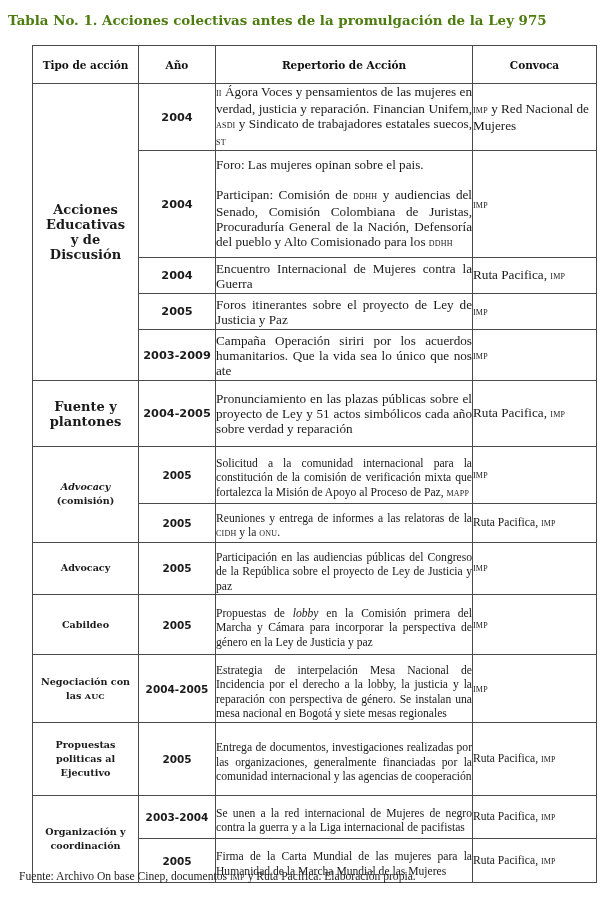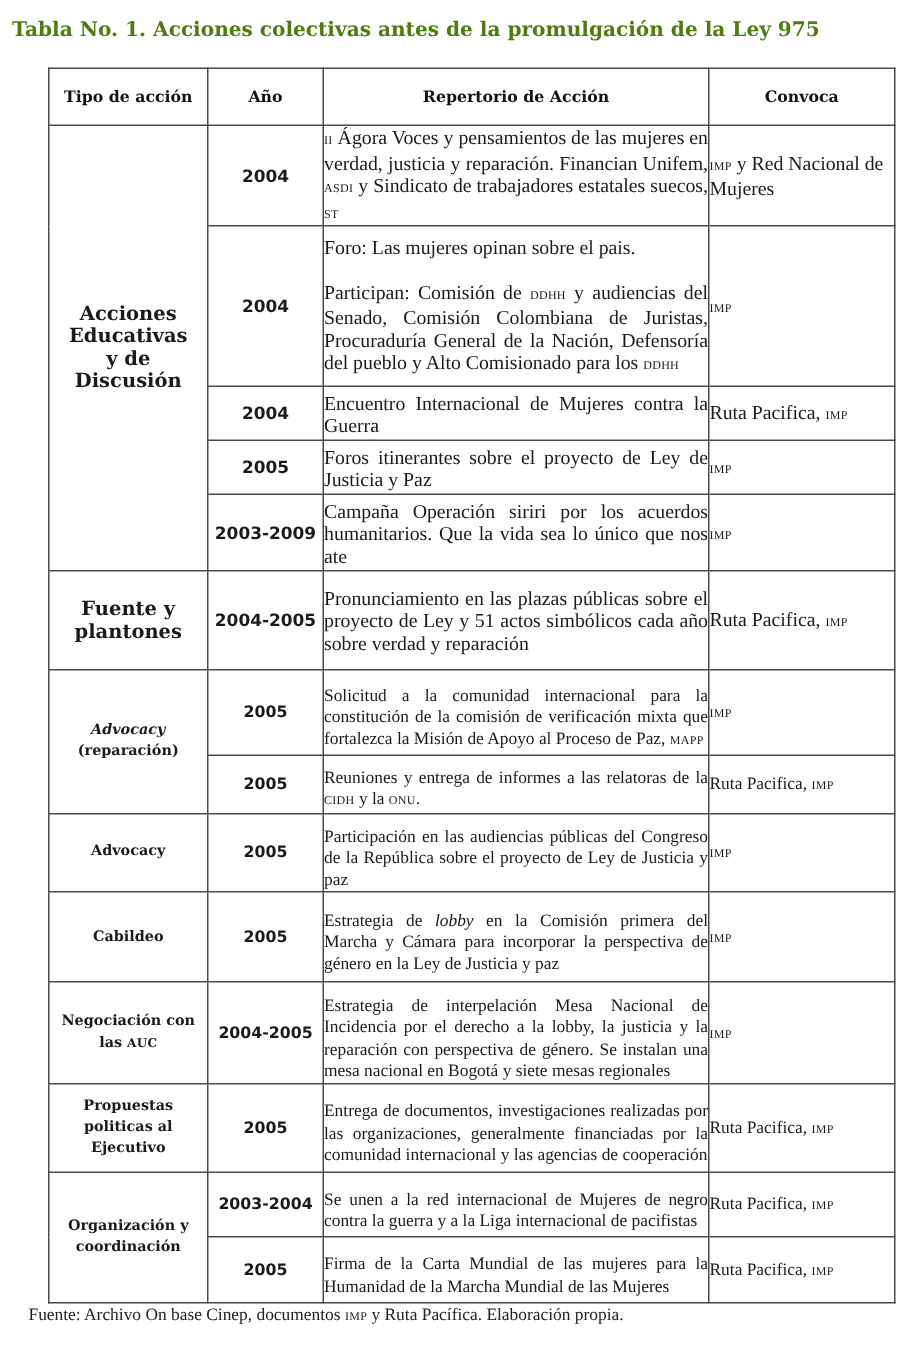--- a/index.html
+++ b/index.html
@@ -111,53 +111,53 @@
     </tr>
 
     <tr style="height:66px">
       <td class="type" style="padding:0 14px">Fuente y plantones</td>
       <td class="year">2004-2005</td>
       <td class="desc">Pronunciamiento en las plazas públicas sobre el proyecto de Ley y 51 actos simbólicos cada año sobre verdad y reparación</td>
       <td class="conv"><span>Ruta Pacifica, </span><span class="sc">IMP</span></td>
     </tr>
 
     <tr style="height:57px">
-      <td class="type small" rowspan="2"><i>Advocacy</i><br><span>(reparación)</span></td>
+      <td class="type small" rowspan="2"><i>Advocacy</i><br><span>(comisión)</span></td>
       <td class="year small">2005</td>
       <td class="desc small"><span>Solicitud a la comunidad internacional para la constitución de la comisión de verificación mixta que fortalezca la Misión de Apoyo al Proceso de Paz, </span><span class="sc">MAPP</span></td>
       <td class="conv small"><span class="sc">IMP</span></td>
     </tr>
     <tr style="height:31px">
       <td class="year small">2005</td>
       <td class="desc small"><span>Reuniones y entrega de informes a las relatoras de la </span><span class="sc">CIDH</span><span> y la </span><span class="sc">ONU</span><span>.</span></td>
       <td class="conv small"><span>Ruta Pacifica, </span><span class="sc">IMP</span></td>
     </tr>
 
     <tr style="height:43px">
       <td class="type small">Advocacy</td>
       <td class="year small">2005</td>
       <td class="desc small">Participación en las audiencias públicas del Congreso de la República sobre el proyecto de Ley de Justicia y paz</td>
       <td class="conv small"><span class="sc">IMP</span></td>
     </tr>
 
     <tr style="height:60px">
       <td class="type small">Cabildeo</td>
       <td class="year small">2005</td>
-      <td class="desc small"><span>Estrategia de </span><i>lobby</i><span> en la Comisión primera del Marcha y Cámara para incorporar la perspectiva de género en la Ley de Justicia y paz</span></td>
+      <td class="desc small"><span>Propuestas de </span><i>lobby</i><span> en la Comisión primera del Marcha y Cámara para incorporar la perspectiva de género en la Ley de Justicia y paz</span></td>
       <td class="conv small"><span class="sc">IMP</span></td>
     </tr>
 
     <tr style="height:68px">
       <td class="type small"><span>Negociación con las </span><span class="sc">AUC</span></td>
       <td class="year small">2004-2005</td>
       <td class="desc small">Estrategia de interpelación Mesa Nacional de Incidencia por el derecho a la lobby, la justicia y la reparación con perspectiva de género. Se instalan una mesa nacional en Bogotá y siete mesas regionales</td>
       <td class="conv small"><span class="sc">IMP</span></td>
     </tr>
 
-    <tr style="height:59px">
+    <tr style="height:73px">
       <td class="type small" style="padding:0 10px">Propuestas politicas al Ejecutivo</td>
       <td class="year small">2005</td>
       <td class="desc small">Entrega de documentos, investigaciones realizadas por las organizaciones, generalmente financiadas por la comunidad internacional y las agencias de cooperación</td>
       <td class="conv small"><span>Ruta Pacifica, </span><span class="sc">IMP</span></td>
     </tr>
 
     <tr style="height:43px">
       <td class="type small" rowspan="2">Organización y coordinación</td>
       <td class="year small">2003-2004</td>
       <td class="desc small">Se unen a la red internacional de Mujeres de negro contra la guerra y a la Liga internacional de pacifistas</td>

